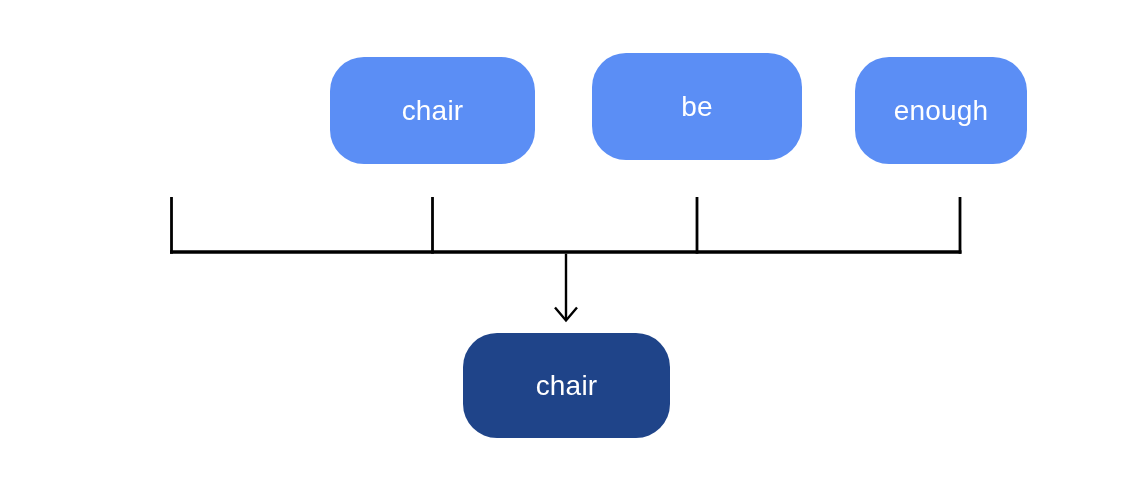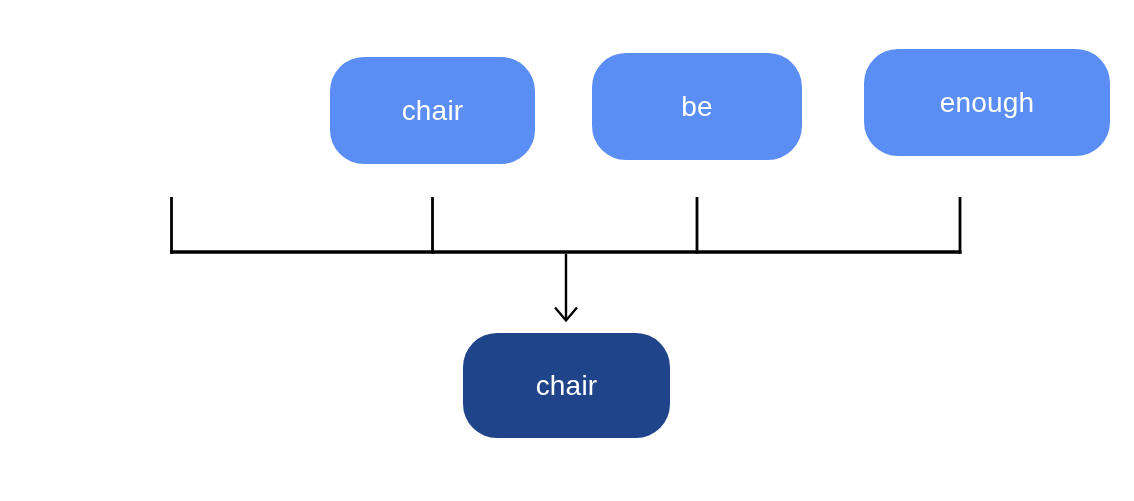--- a/index.html
+++ b/index.html
@@ -33,21 +33,21 @@
     align-items: center;
     justify-content: center;
     font-size: 28px;
     font-weight: 400;
     line-height: 1;
     letter-spacing: 0.2px;
   }
   .word-box.pos-0 { left: 69px;  top: 57px; width: 205px; }
   .word-box.pos-1 { left: 330px; top: 57px; width: 205px; }
   .word-box.pos-2 { left: 592px; top: 53px; width: 210px; }
-  .word-box.pos-3 { left: 855px; top: 49px; width: 246px; margin-left: 9px; }
+  .word-box.pos-3 { left: 855px; top: 57px; width: 172px; }
   .result-box {
     position: absolute;
     left: 463px;
     top: 333px;
     width: 207px;
     height: 105px;
     border-radius: 34px;
     background: var(--color-result-box);
     color: var(--color-box-text);
     display: flex;

